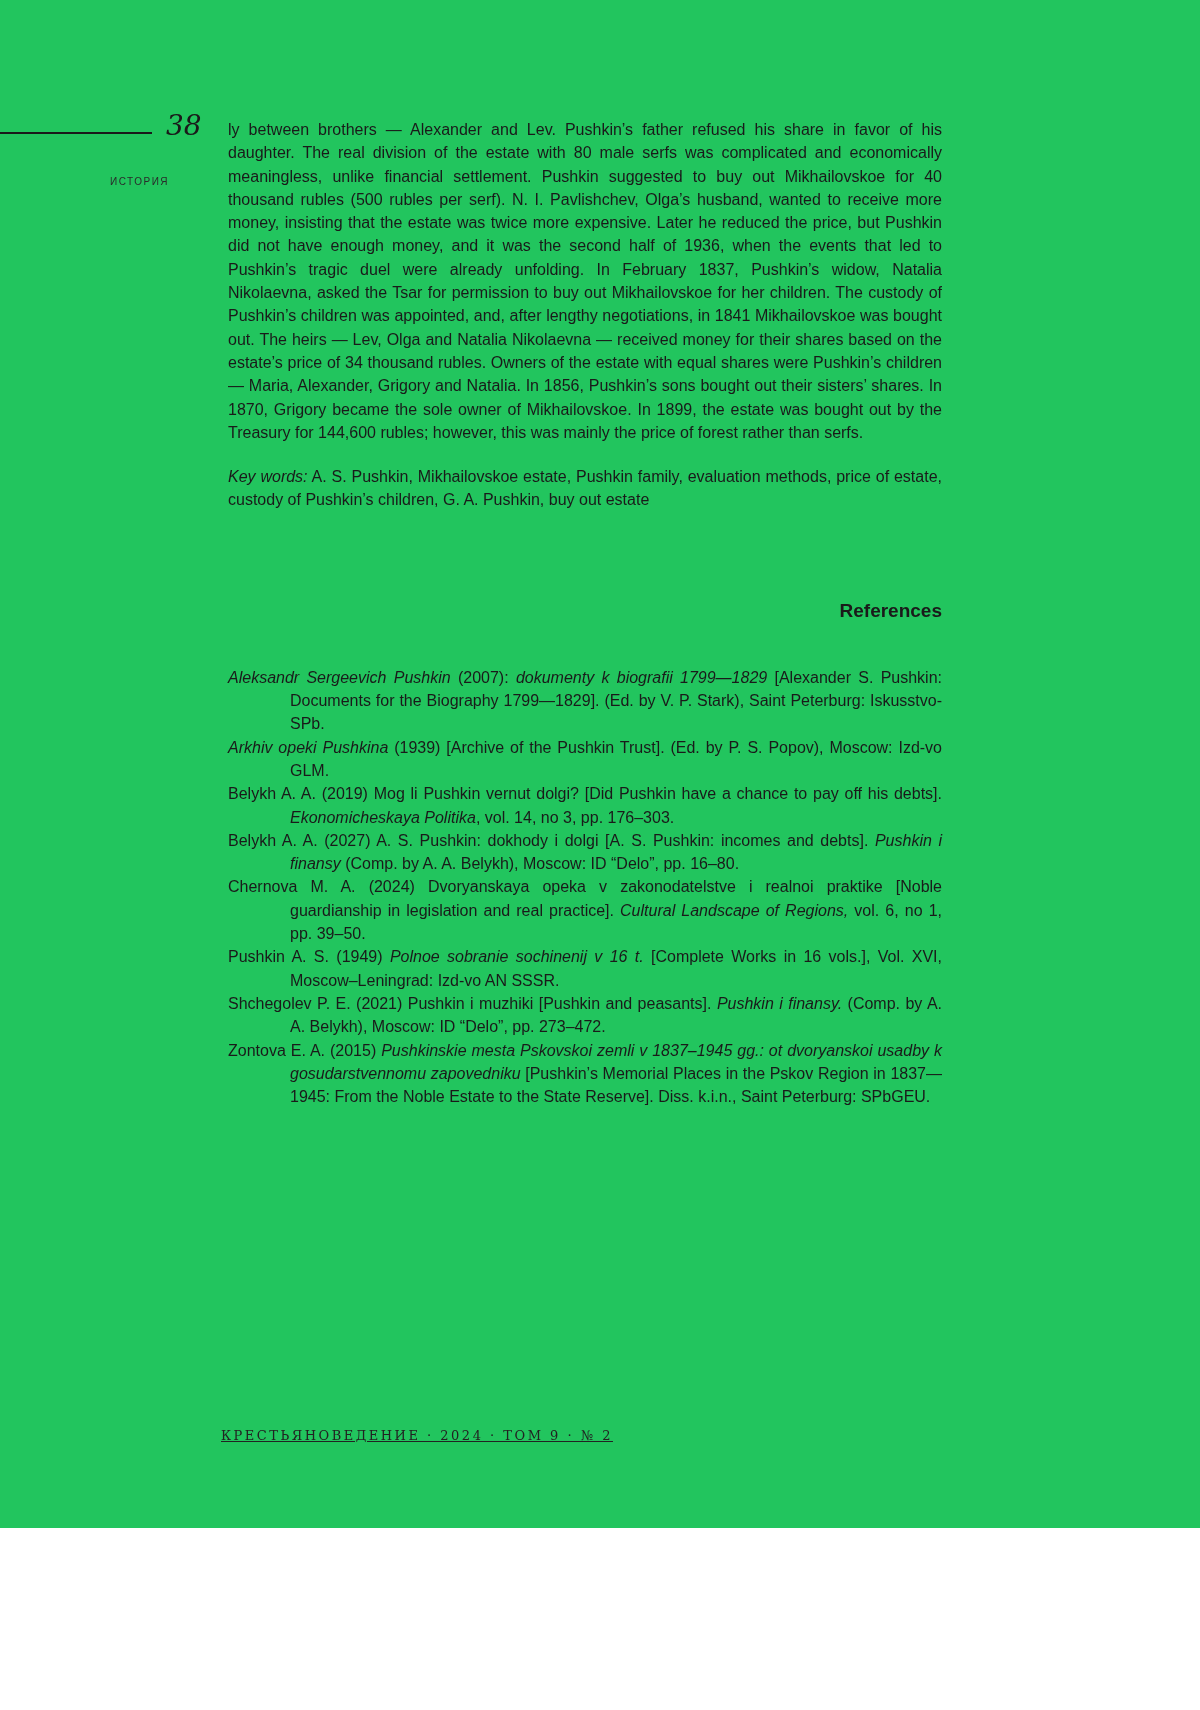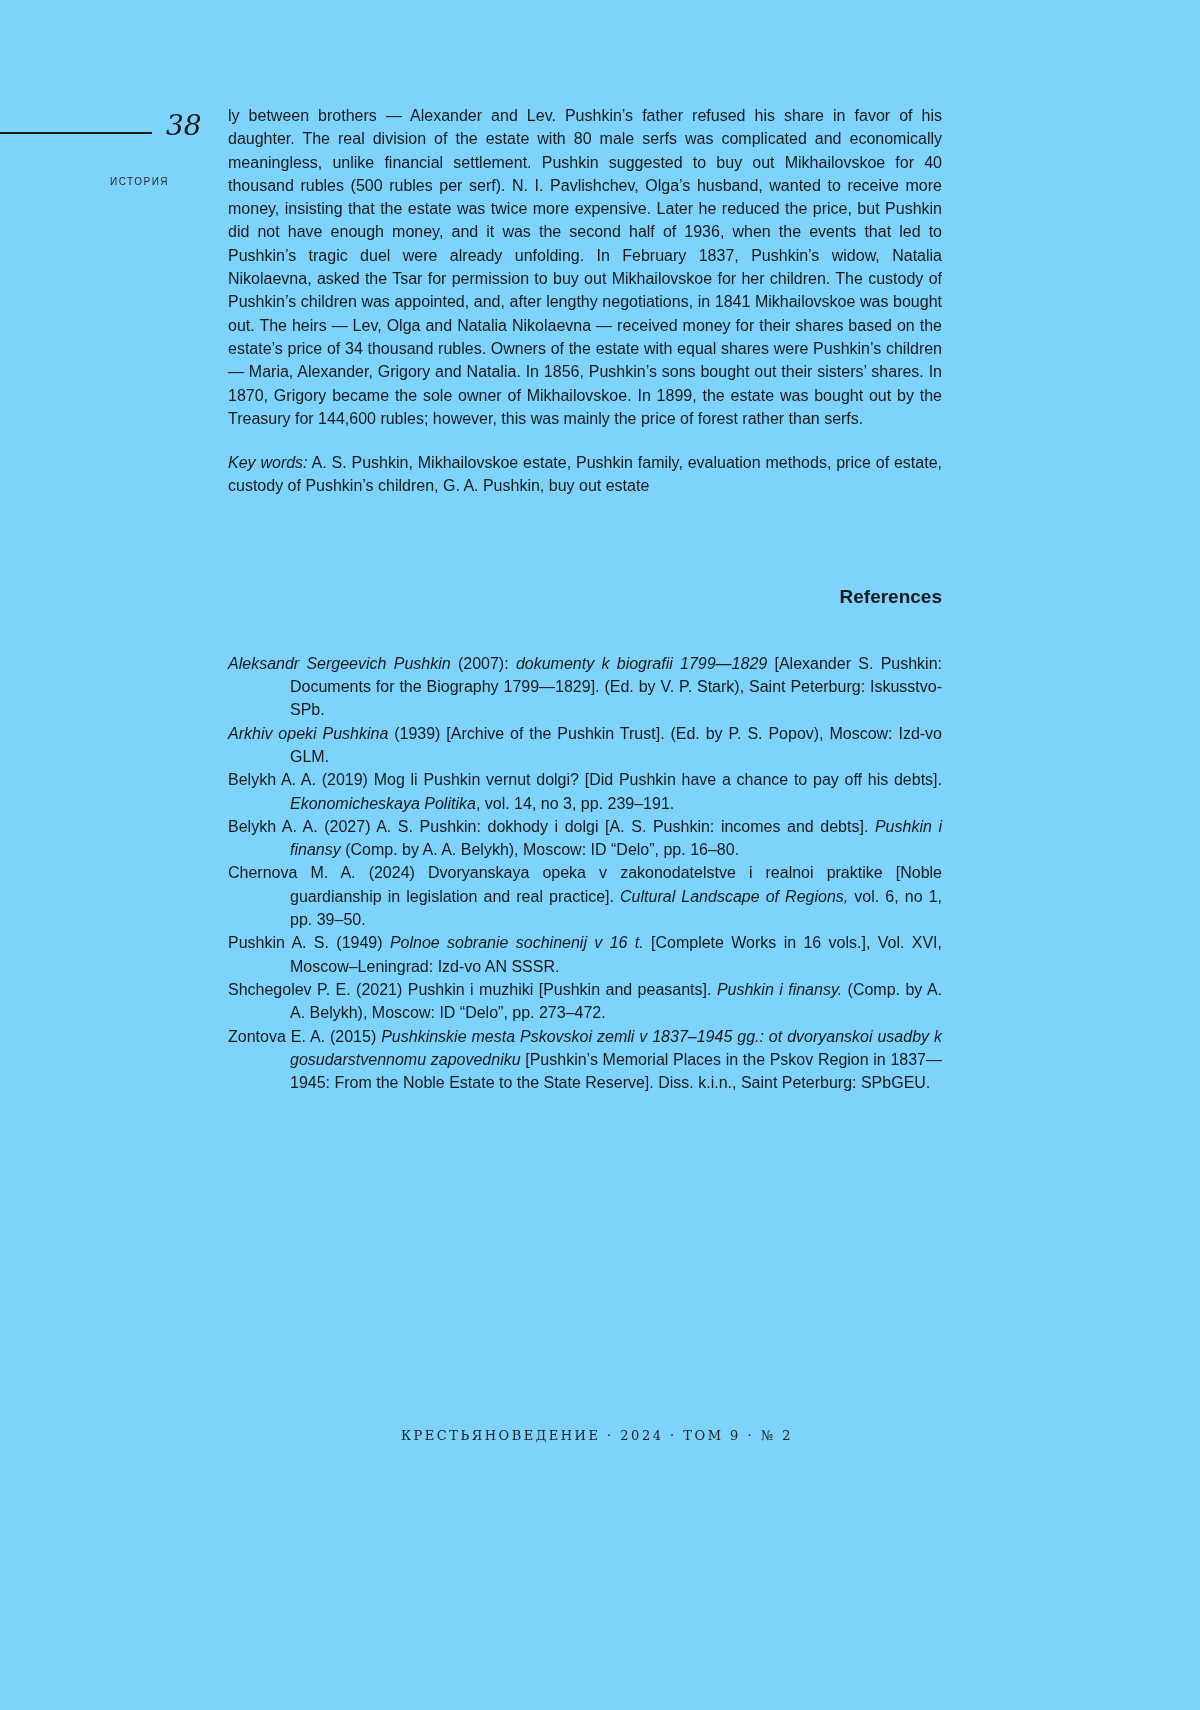--- a/index.html
+++ b/index.html
@@ -4,22 +4,22 @@
 <title>Journal page</title>
 <style>
   html, body {
     margin: 0;
     padding: 0;
     background: #ffffff;
   }
   .page {
     position: relative;
     width: 1200px;
-    height: 1710px;
-    background: #7dd3fc;
+    height: 1528px;
+    background: #22c55e;
     font-family: "Liberation Sans", sans-serif;
     color: #1a1a1a;
     overflow: hidden;
   }
   .margin-rule {
     position: absolute;
     left: 0;
     top: 132px;
     width: 152px;
     height: 2px;
@@ -39,21 +39,21 @@
     position: absolute;
     left: 110px;
     top: 176px;
     font-size: 10px;
     letter-spacing: 1.5px;
     color: #2a2a2a;
   }
   .content {
     position: absolute;
     left: 228px;
-    top: 104px;
+    top: 118px;
     width: 714px;
   }
   .body-text {
     margin: 0;
     font-size: 16px;
     line-height: 23.3px;
     text-align: justify;
     hyphens: auto;
     -webkit-hyphens: auto;
   }
@@ -79,28 +79,29 @@
     font-size: 16px;
     line-height: 23.3px;
     text-align: justify;
     padding-left: 62px;
     text-indent: -62px;
     hyphens: auto;
     -webkit-hyphens: auto;
   }
   .footer {
     position: absolute;
-    left: 240px;
+    left: 221px;
     top: 1428px;
     width: 714px;
-    text-align: center;
+    text-align: left;
     font-family: "DejaVu Serif", serif;
     font-size: 13px;
     letter-spacing: 2.5px;
     color: #222222;
+    text-decoration: underline;
   }
   i { font-style: italic; }
 </style>
 </head>
 <body>
 
 <div class="page">
 
   <div class="margin-rule"></div>
 
@@ -112,21 +113,21 @@
 
     <p class="body-text">ly between brothers — Alexander and Lev. Pushkin’s father refused his share in favor of his daughter. The real division of the estate with 80 male serfs was complicated and economically meaningless, unlike financial settlement. Pushkin suggested to buy out Mikhailovskoe for 40 thousand rubles (500 rubles per serf). N. I. Pavlishchev, Olga’s husband, wanted to receive more money, insisting that the estate was twice more expensive. Later he reduced the price, but Pushkin did not have enough money, and it was the second half of 1936, when the events that led to Pushkin’s tragic duel were already unfolding. In February 1837, Pushkin’s widow, Natalia Nikolaevna, asked the Tsar for permission to buy out Mikhailovskoe for her children. The custody of Pushkin’s children was appointed, and, after lengthy negotiations, in 1841 Mikhailovskoe was bought out. The heirs — Lev, Olga and Natalia Nikolaevna — received money for their shares based on the estate’s price of 34 thousand rubles. Owners of the estate with equal shares were Pushkin’s children — Maria, Alexander, Grigory and Natalia. In 1856, Pushkin’s sons bought out their sisters’ shares. In 1870, Grigory became the sole owner of Mikhailovskoe. In 1899, the estate was bought out by the Treasury for 144,600 rubles; however, this was mainly the price of forest rather than serfs.</p>
 
     <p class="keywords"><i>Key words:</i><span> A. S. Pushkin, Mikhailovskoe estate, Pushkin family, evaluation methods, price of estate, custody of Pushkin’s children, G. A. Pushkin, buy out estate</span></p>
 
     <h2 class="ref-heading">References</h2>
 
     <div class="ref-list">
         <p class="ref"><i>Aleksandr Sergeevich Pushkin</i><span> (2007): </span><i>dokumenty k biografii 1799—1829</i><span> [Alexander S. Pushkin: Documents for the Biography 1799—1829]. (Ed. by V. P. Stark), Saint Peterburg: Iskusstvo-SPb.</span></p>
         <p class="ref"><i>Arkhiv opeki Pushkina</i><span> (1939) [Archive of the Pushkin Trust]. (Ed. by P. S. Popov), Moscow: Izd-vo GLM.</span></p>
-        <p class="ref"><span>Belykh A. A. (2019) Mog li Pushkin vernut dolgi? [Did Pushkin have a chance to pay off his debts]. </span><i>Ekonomicheskaya Politika</i><span>, vol. 14, no 3, pp. 239–191.</span></p>
+        <p class="ref"><span>Belykh A. A. (2019) Mog li Pushkin vernut dolgi? [Did Pushkin have a chance to pay off his debts]. </span><i>Ekonomicheskaya Politika</i><span>, vol. 14, no 3, pp. 176–303.</span></p>
         <p class="ref"><span>Belykh A. A. (2027) A. S. Pushkin: dokhody i dolgi [A. S. Pushkin: incomes and debts]. </span><i>Pushkin i finansy</i><span> (Comp. by A. A. Belykh), Moscow: ID “Delo”, pp. 16–80.</span></p>
         <p class="ref"><span>Chernova M. A. (2024) Dvoryanskaya opeka v zakonodatelstve i realnoi praktike [Noble guardianship in legislation and real practice]. </span><i>Cultural Landscape of Regions,</i><span> vol. 6, no 1, pp. 39–50.</span></p>
         <p class="ref"><span>Pushkin A. S. (1949) </span><i>Polnoe sobranie sochinenij v 16 t.</i><span> [Complete Works in 16 vols.], Vol. XVI, Moscow–Leningrad: Izd-vo AN SSSR.</span></p>
         <p class="ref"><span>Shchegolev P. E. (2021) Pushkin i muzhiki [Pushkin and peasants]. </span><i>Pushkin i finansy.</i><span> (Comp. by A. A. Belykh), Moscow: ID “Delo”, pp. 273–472.</span></p>
         <p class="ref"><span>Zontova E. A. (2015) </span><i>Pushkinskie mesta Pskovskoi zemli v 1837–1945 gg.: ot dvoryanskoi usadby k gosudarstvennomu zapovedniku</i><span> [Pushkin’s Memorial Places in the Pskov Region in 1837—1945: From the Noble Estate to the State Reserve]. Diss. k.i.n., Saint Peterburg: SPbGEU.</span></p>
       </div>
 
   </div>
 
   <div class="footer">КРЕСТЬЯНОВЕДЕНИЕ · 2024 · ТОМ 9 · № 2</div>

